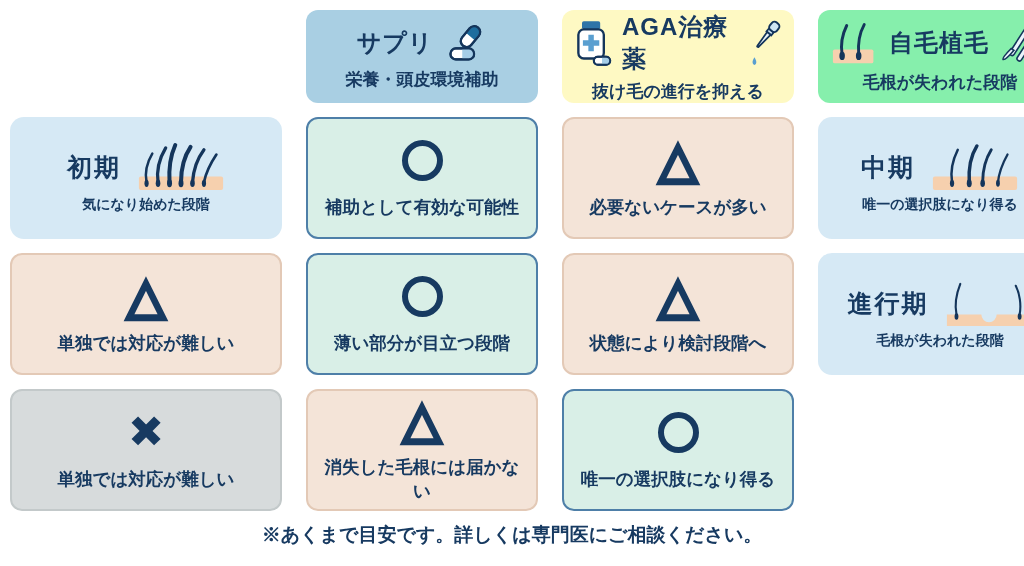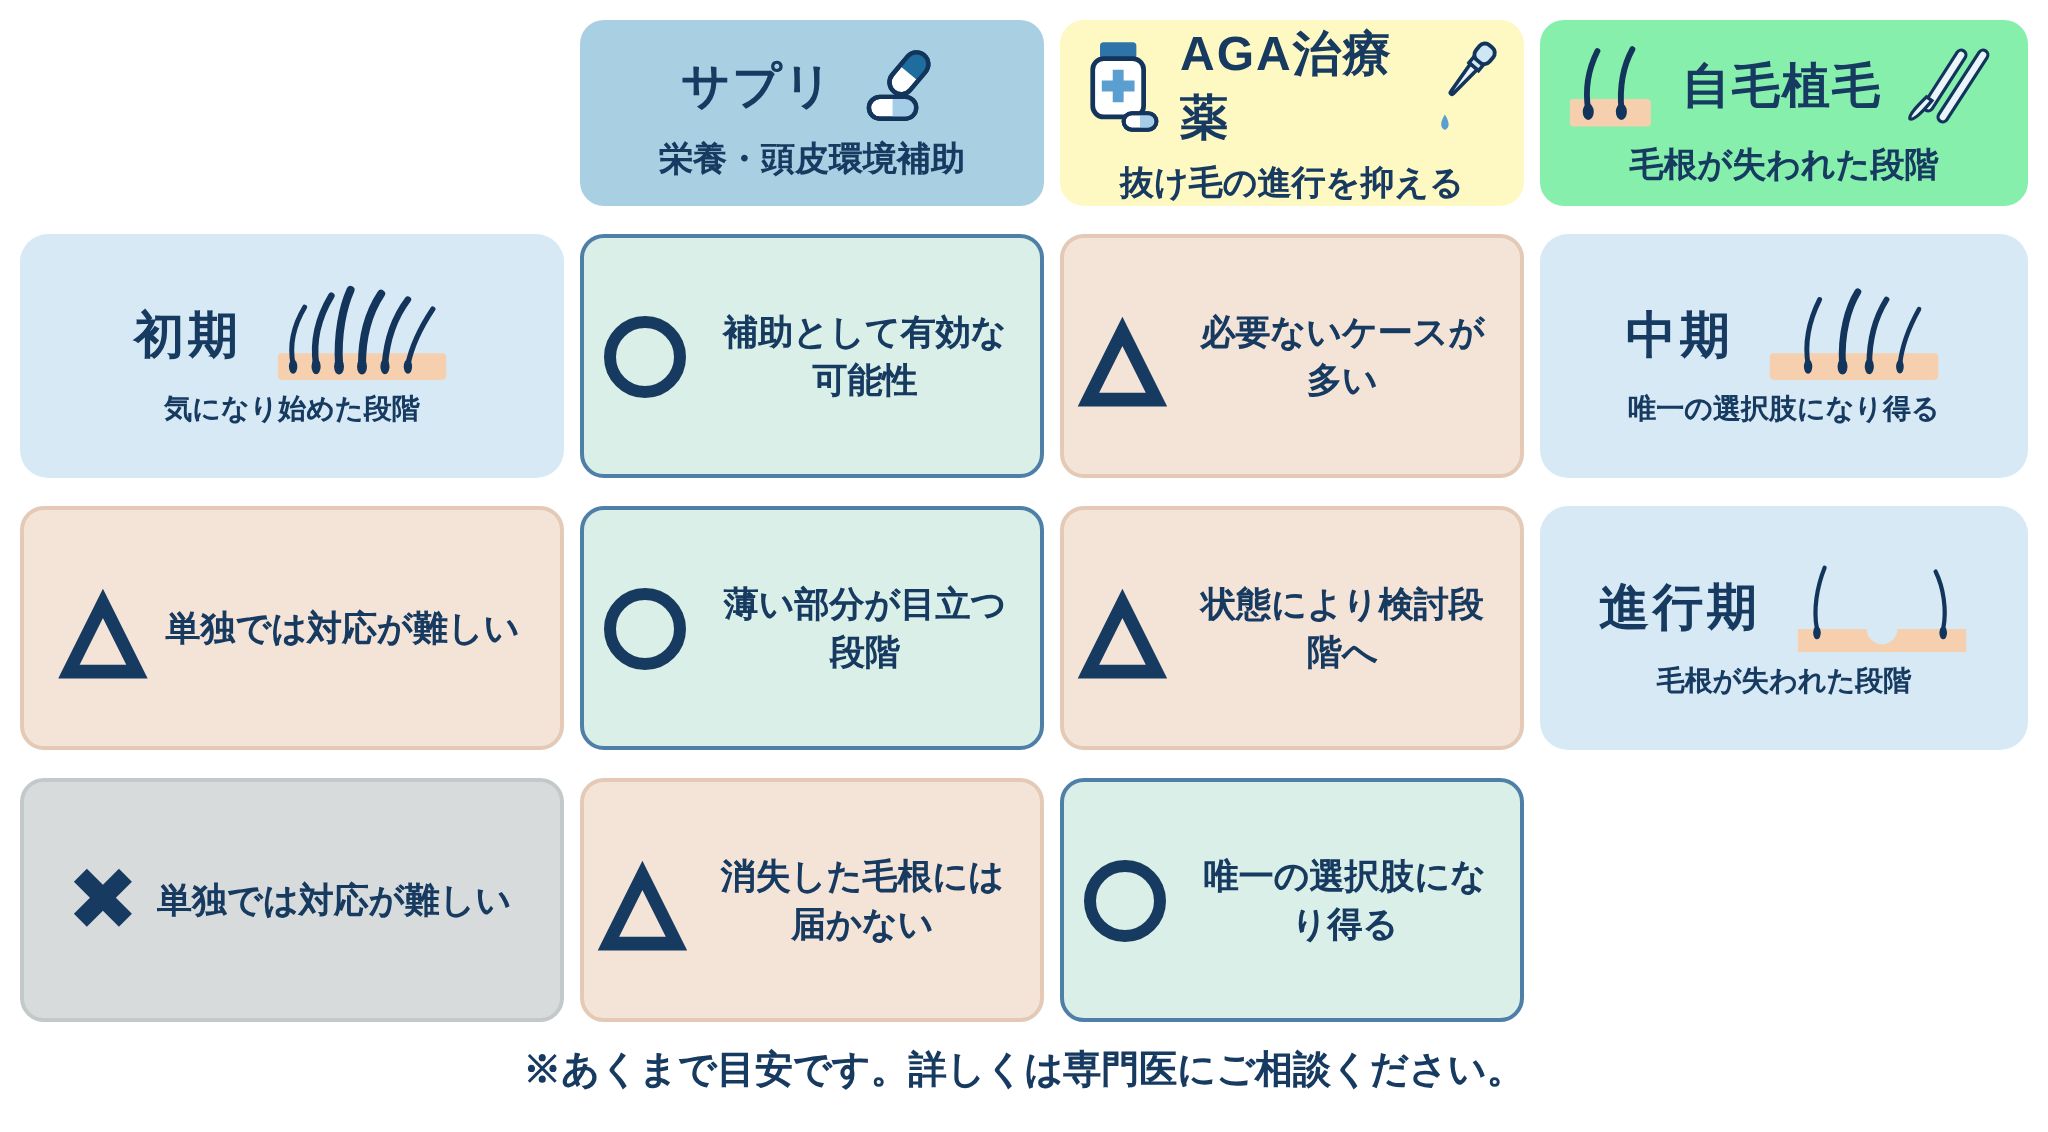--- a/index.html
+++ b/index.html
@@ -6,21 +6,21 @@
   html,body { margin:0; padding:0; }
   body {
     width:1024px; height:566px; background:#ffffff;
     font-family:"Liberation Sans", sans-serif;
     color:#173a61; overflow:hidden;
   }
   .board {
     display:grid;
     grid-template-columns:272px 232px 232px 244px;
     grid-template-rows:93px 122px 122px 122px;
-    gap:14px 8px;
+    gap:14px 24px;
     padding:10px 10px 0 10px;
   }
   
   .colhead {
     border-radius:12px; display:flex; flex-direction:column;
     justify-content:center; gap:5px; padding:6px 10px;
   }
   .colhead.c1 { background:#a9cfe3; }
   .colhead.c2 { background:#fef9c3; }
   .colhead.c3 { background:#86efac; }
@@ -31,21 +31,21 @@
   
   .rowhead {
     background:#d6e9f5; border-radius:14px; display:flex; flex-direction:column;
     justify-content:center; gap:4px; padding:8px 14px;
   }
   .rowhead .title { font-size:25px; font-weight:800; letter-spacing:2px; }
   .rowhead .title-row { gap:16px; }
   .rowhead .subtitle { font-size:14px; font-weight:700; text-align:center; }
   
   .cell {
-    border-radius:12px; display:flex; flex-direction:row;
+    border-radius:12px; display:flex; flex-direction:column;
     align-items:center; justify-content:center; gap:12px; padding:10px;
   }
   .cell[data-tone="good"] { background:#d9efe7; border:2px solid #4e7fa8; }
   .cell[data-tone="mid"]  { background:#f4e4d8; border:2px solid #e3c9b6; }
   .cell[data-tone="bad"]  { background:#d7dbdc; border:2px solid #c3c9ca; }
   .cell .note { font-size:17.5px; font-weight:700; text-align:center; }
   .symbol { height:46px; display:flex; align-items:center; justify-content:center; color:#173a61; }
   .symbol[data-symbol="circle"]::before {
     content:""; display:block; width:29px; height:29px;
     border:6.5px solid #173a61; border-radius:50%;

